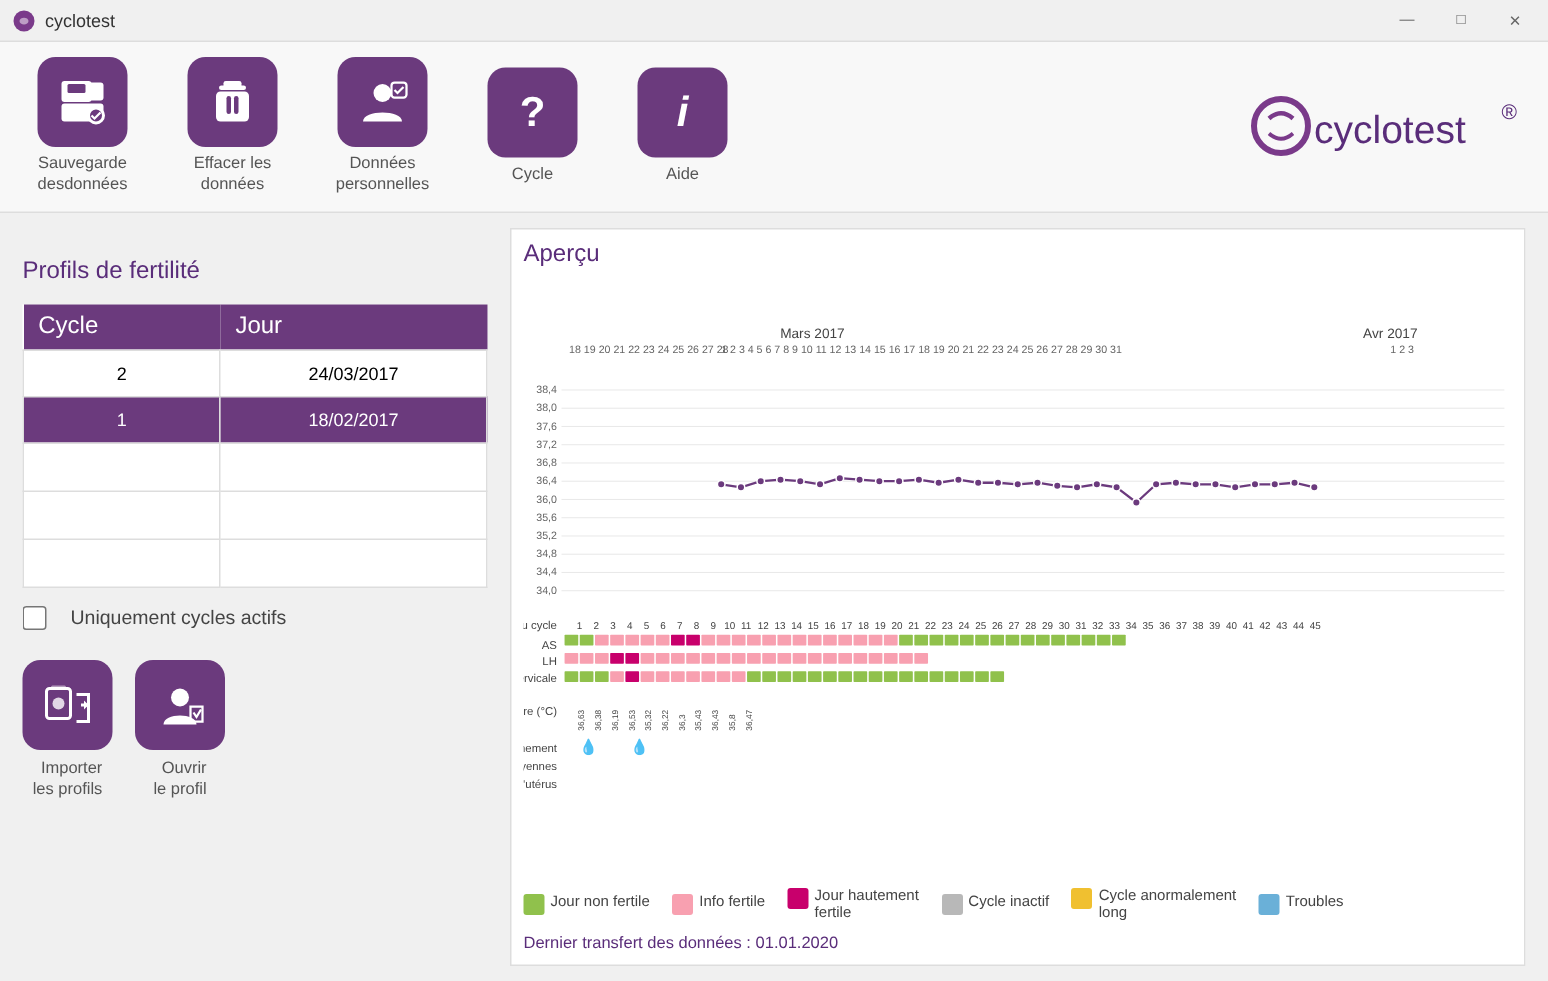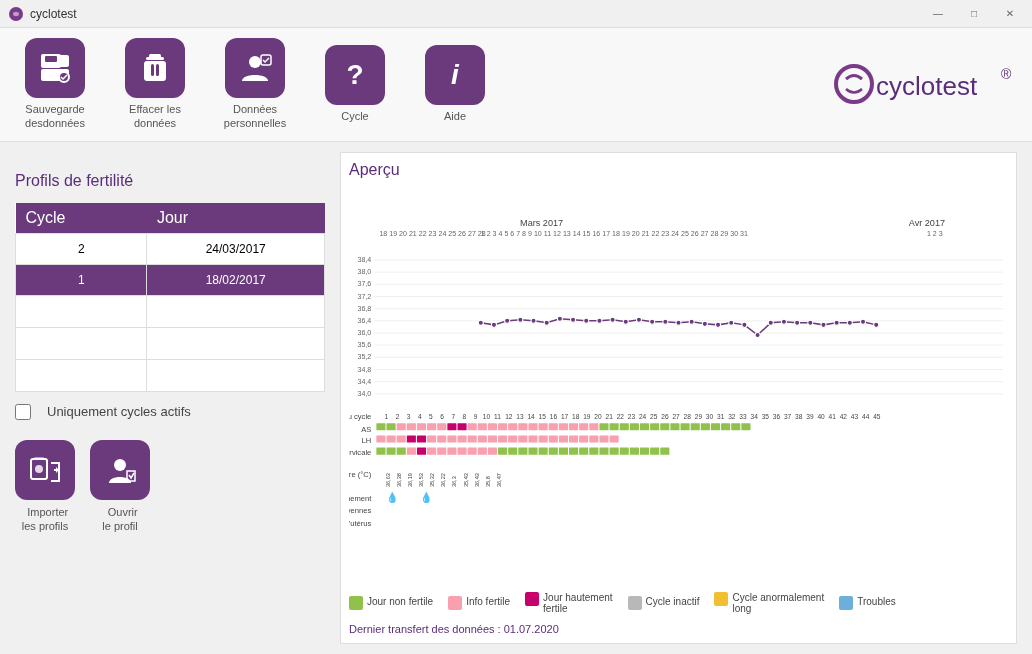--- a/index.html
+++ b/index.html
@@ -689,16 +689,16 @@
         <div class="legend-item">
           <div class="legend-box" style="background:#f0c030;"></div>
           <span>Cycle anormalement<br>long</span>
         </div>
         <div class="legend-item">
           <div class="legend-box" style="background:#6ab0d8;"></div>
           <span>Troubles</span>
         </div>
       </div>
 
-      <div class="transfer-text">Dernier transfert des données : 01.07.2020</div>
+      <div class="transfer-text">Dernier transfert des données : 01.01.2020</div>
     </div>
   </div>
 </div>
 
 </body></html>

